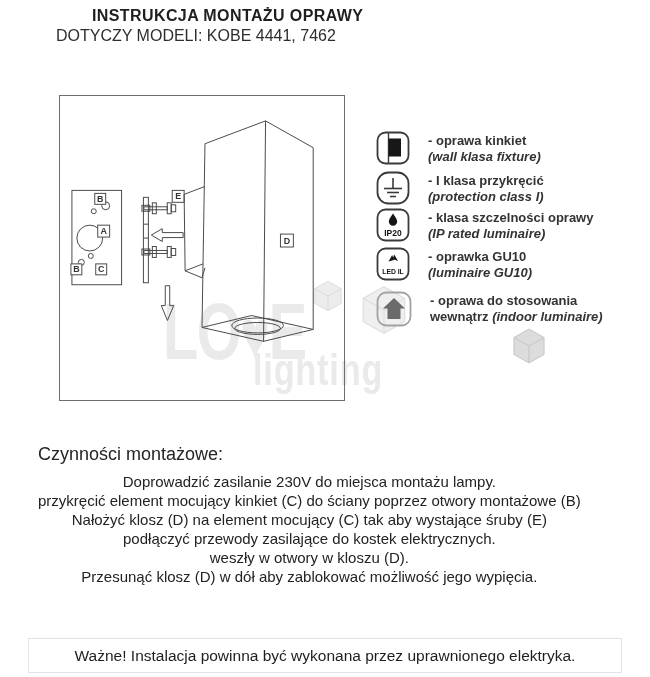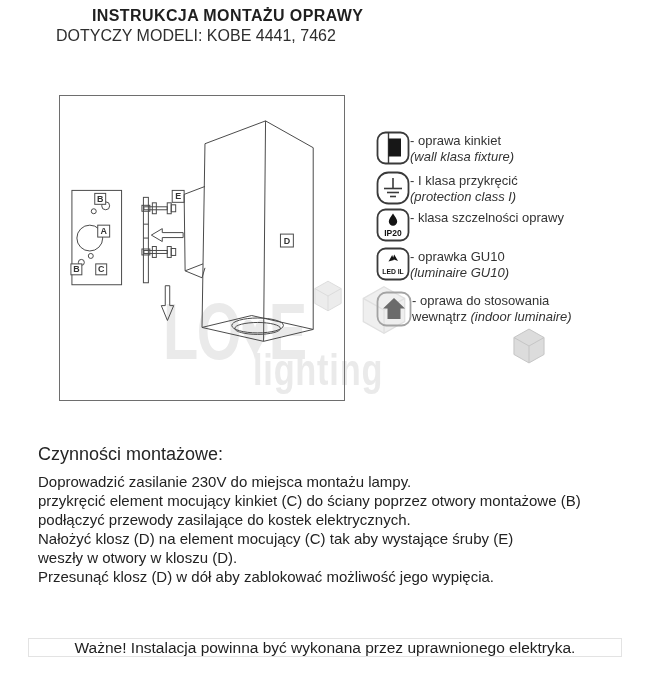--- a/index.html
+++ b/index.html
@@ -27,31 +27,31 @@
   .diagram-box { left:59px; top:95px; width:286px; height:306px; border:1px solid #6e6e6e; z-index:1; background:transparent; }
   svg.dwg { display:block; }
   .ln { fill:none; stroke:#4a4a4a; stroke-width:1; }
   .lbl-sq { fill:#ffffff; stroke:#4a4a4a; stroke-width:1; }
   .lbl-tx { fill:#333333; font-size:9px; font-weight:600; text-anchor:middle;
             font-family:"Liberation Sans","DejaVu Sans",sans-serif; }
 
   
   .legend-row { left:376px; display:flex; align-items:flex-start; z-index:2; }
   .icon-box { flex:0 0 auto; }
-  .legend-text { font-size:13px; line-height:15.5px; color:#333; padding-top:2px; white-space:nowrap; }
+  .legend-text { margin-left:18px; font-size:13px; line-height:15.5px; color:#333; padding-top:2px; white-space:nowrap;font-weight:bold; }
   .legend-text i { font-style:italic; }
   .icon-tx { fill:#141414; font-weight:bold; text-anchor:middle; font-family:"Liberation Sans","DejaVu Sans",sans-serif; }
 
   
   .steps-heading { left:38px; top:444px; font-size:18px; color:#252525; z-index:2; }
-  .steps { left:38px; top:472px; font-size:15px; line-height:19px; color:#232323; z-index:2; }
+  .steps { left:38px; top:472px; font-size:15px; line-height:19px; color:#232323; z-index:2;text-align:center; }
   .step { white-space:pre-wrap; }
 
   
-  .warning-box { left:28px; top:638px; width:594px; height:19px; border:1px solid #e3e3e3;
+  .warning-box { left:28px; top:638px; width:594px; height:35px; border:1px solid #e3e3e3;
                  display:flex; align-items:center; justify-content:center; z-index:2; }
   .warning-text { font-size:15.5px; color:#1e1e1e; }
 </style>
 </head>
 <body>
 
 <div class="abs wm wm-love"><span>LO</span><span class="heart">♥</span><span>E</span></div>
 <div class="abs wm wm-lighting">lighting</div>
 <svg class="abs wm-cube" style="left:314px; top:280px;" width="28" height="32" viewBox="0 0 34 38">
   <polygon points="17,1 33,10 33,28 17,37 1,28 1,10" fill="#ececec" stroke="#d8d8d8"></polygon>
@@ -181,20 +181,21 @@
 <div class="abs legend-row" style="top:208px">
   <div class="icon-box">
     <svg width="34" height="34" viewBox="0 0 34 34">
       <rect x="1.5" y="1.5" width="31" height="31" rx="8" fill="none" stroke="#3a3a3a" stroke-width="1.8"></rect>
       <path d="M17 5.5 C15 8.8 12.8 11 12.8 13.6 A4.2 4.2 0 0 0 21.2 13.6 C21.2 11 19 8.8 17 5.5 Z" fill="#141414"></path>
       <text class="icon-tx" x="17" y="27.5" font-size="8.5">IP20</text>
     </svg>
   </div>
   <div class="legend-text">
     <div>- klasa szczelności oprawy</div>
+    <div><span></span><i>(IP rated luminaire)</i></div>
   </div>
 </div>
 
 <div class="abs legend-row" style="top:247px">
   <div class="icon-box">
     <svg width="34" height="34" viewBox="0 0 34 34">
       <rect x="1.5" y="1.5" width="31" height="31" rx="8" fill="none" stroke="#3a3a3a" stroke-width="1.8"></rect>
       <polygon points="12.5,14.5 16.2,8 18,13" fill="#141414"></polygon>
       <polygon points="22,14 18.2,7.5 16.6,12" fill="#141414"></polygon>
       <text class="icon-tx" x="17" y="26.5" font-size="6.8">LED IL</text>
@@ -216,21 +217,21 @@
   <div class="legend-text">
     <div>- oprawa do stosowania</div>
     <div><span>wewnątrz </span><i>(indoor luminaire)</i></div>
   </div>
 </div>
 
 <div class="abs steps-heading">Czynności montażowe:</div>
 <div class="abs steps">
   <div class="step">Doprowadzić zasilanie 230V do miejsca montażu lampy.</div>
   <div class="step">przykręcić element mocujący kinkiet (C) do ściany poprzez otwory montażowe (B)</div>
+  <div class="step">Nałożyć klosz (D) na element mocujący (C) tak aby wystające śruby (E)</div>
   <div class="step">podłączyć przewody zasilające do kostek elektrycznych.</div>
-  <div class="step">Nałożyć klosz (D) na element mocujący (C) tak aby wystające śruby (E)</div>
   <div class="step">weszły w otwory w kloszu (D).</div>
   <div class="step">Przesunąć klosz (D) w dół aby zablokować możliwość jego wypięcia.</div>
 </div>
 
 <div class="abs warning-box">
   <span class="warning-text">Ważne! Instalacja powinna być wykonana przez uprawnionego elektryka.</span>
 </div>
 
 </body></html>

